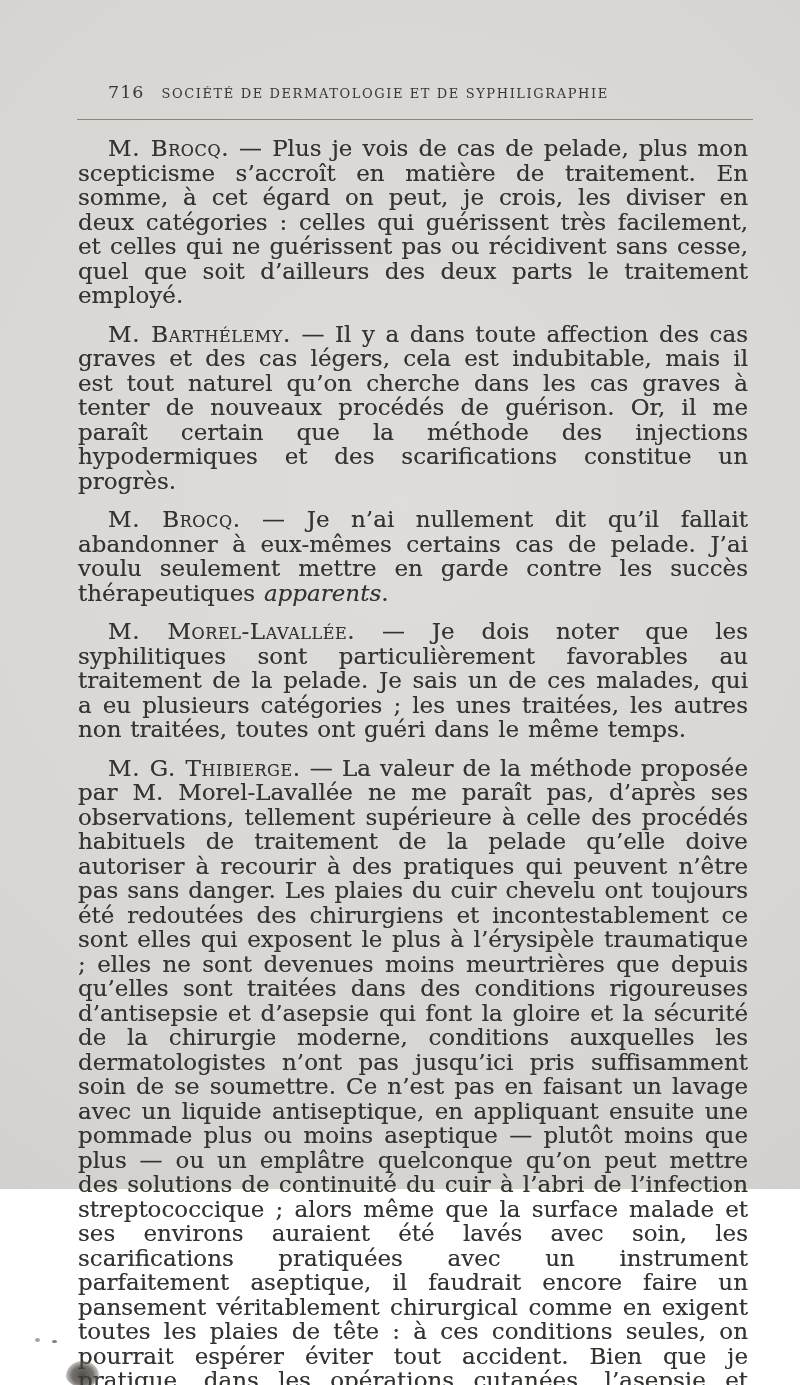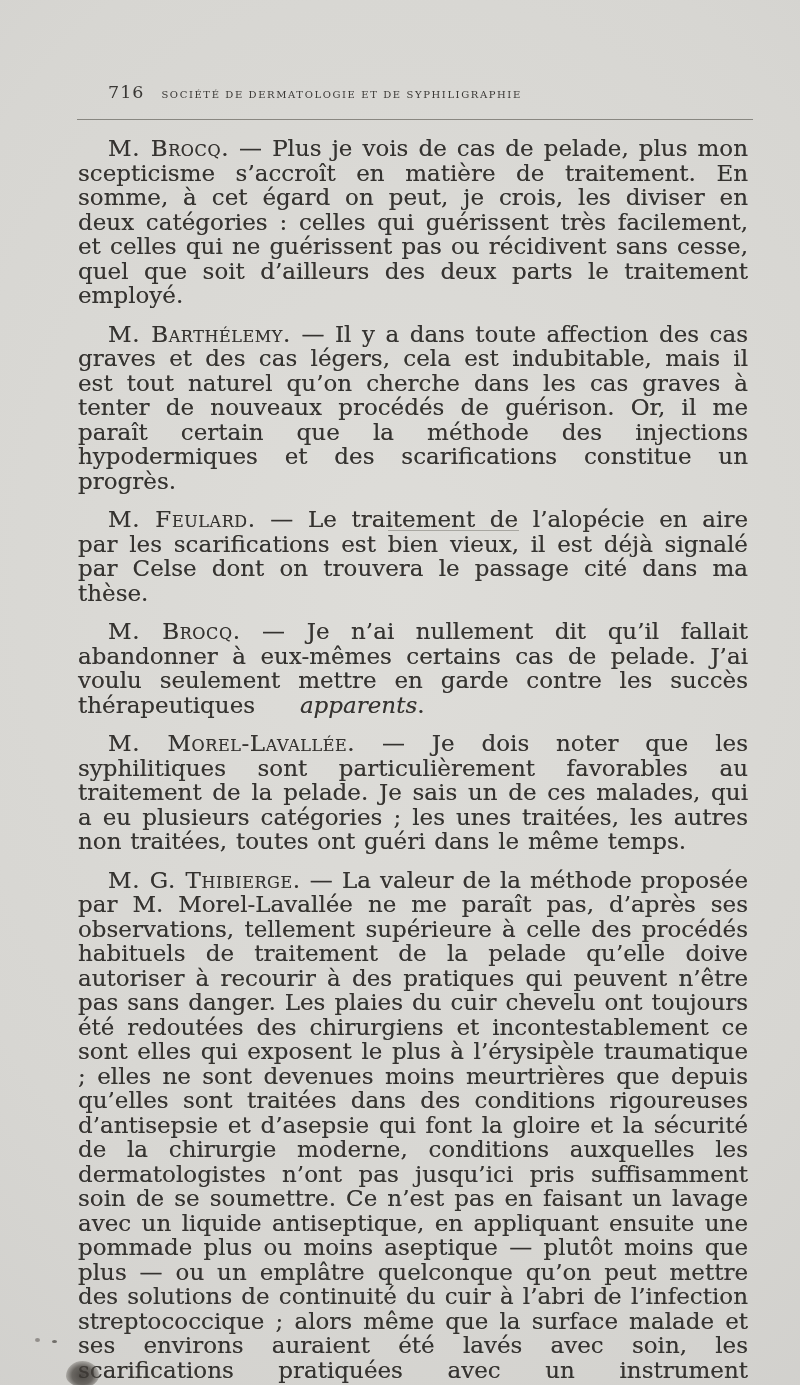--- a/index.html
+++ b/index.html
@@ -3,21 +3,21 @@
 <meta charset="utf-8">
 <style>
   html, body { margin: 0; padding: 0; }
   body {
     width: 800px; height: 1385px;
     font-family: "DejaVu Serif", "Liberation Serif", serif;
     overflow: hidden;
   }
   .page {
     position: relative;
-    width: 800px; height: 1385px;
+    width: 800px; height: 1189px;
     background:
       radial-gradient(ellipse 120% 90% at 50% 42%,
         rgba(222,221,217,1) 0%,
         rgba(215,214,210,1) 55%,
         rgba(204,203,200,1) 100%);
     color: #343230;
   }
   .header {
     position: absolute;
     left: 78px; top: 82px;
@@ -27,21 +27,21 @@
     white-space: nowrap;
   }
   .page-number {
     margin-left: 30px;
     font-size: 17.5px;
     letter-spacing: 1px;
     color: #393734;
   }
   .journal-title {
     margin-left: 17px;
-    font-size: 10px;
+    font-size: 13px;
     letter-spacing: 1.6px;
     color: #393734;
   }
   .header-rule {
     position: absolute;
     left: 77px; top: 119px;
     width: 676px; height: 0;
     border-top: 1.2px solid rgba(110,108,102,0.75);
   }
   .content {
@@ -56,21 +56,21 @@
     text-shadow: 0 0 0.5px rgba(52,50,46,0.55);
   }
   .para {
     margin: 0 0 14px 0;
     text-indent: 30px;
   }
   .speaker {
     font-variant: small-caps;
     letter-spacing: 0.6px;
   }
-  .it { font-style: italic; margin-left: 36px; }
+  .it { font-style: italic; }
   .pen-mark {
     border-top: 1.5px solid rgba(105,101,95,0.45);
   }
   .ink-smudge {
     position: absolute;
     left: 66px; top: 1361px;
     width: 33px; height: 26px;
     background: radial-gradient(ellipse at 50% 55%,
       rgba(58,54,50,0.88) 0%,
       rgba(70,66,61,0.75) 45%,
@@ -97,21 +97,20 @@
   <div class="header">
     <span class="page-number">716</span>
     <span class="journal-title">SOCIÉTÉ DE DERMATOLOGIE ET DE SYPHILIGRAPHIE</span>
   </div>
 
   <div class="header-rule"></div>
 
   <div class="content" id="paragraphs">
       <p class="para"><span class="speaker">M. Brocq.</span><span> — Plus je vois de cas de pelade, plus mon scepticisme s’accroît en matière de traitement. En somme, à cet égard on peut, je crois, les diviser en deux catégories : celles qui guérissent très facilement, et celles qui ne guérissent pas ou récidivent sans cesse, quel que soit d’ailleurs des deux parts le traitement employé.</span></p>
       <p class="para"><span class="speaker">M. Barthélemy.</span><span> — Il y a dans toute affection des cas graves et des cas légers, cela est indubitable, mais il est tout naturel qu’on cherche dans les cas graves à tenter de nouveaux procédés de guérison. Or, il me paraît certain que la méthode des injections hypodermiques et des scarifications constitue un progrès.</span></p>
-      <p class="para"><span class="speaker">M. Feulard.</span><span> — Le traitement de l’alopécie en aire par les scarifications est </span><span class="pen-mark">bien vieux,</span><span> il est déjà signalé par Celse dont on trouvera le passage cité dans ma thèse.</span></p>
       <p class="para"><span class="speaker">M. Brocq.</span><span> — Je n’ai nullement dit qu’il fallait abandonner à eux-mêmes certains cas de pelade. J’ai voulu seulement mettre en garde contre les succès thérapeutiques </span><span class="it">apparents</span><span>.</span></p>
       <p class="para"><span class="speaker">M. Morel-Lavallée.</span><span> — Je dois noter que les syphilitiques sont particulièrement favorables au traitement de la pelade. Je sais un de ces malades, qui a eu plusieurs catégories ; les unes traitées, les autres non traitées, toutes ont guéri dans le même temps.</span></p>
       <p class="para"><span class="speaker">M. G. Thibierge.</span><span> — La valeur de la méthode proposée par M. Morel-Lavallée ne me paraît pas, d’après ses observations, tellement supérieure à celle des procédés habituels de traitement de la pelade qu’elle doive autoriser à recourir à des pratiques qui peuvent n’être pas sans danger. Les plaies du cuir chevelu ont toujours été redoutées des chirurgiens et incontestablement ce sont elles qui exposent le plus à l’érysipèle traumatique ; elles ne sont devenues moins meurtrières que depuis qu’elles sont traitées dans des conditions rigoureuses d’antisepsie et d’asepsie qui font la gloire et la sécurité de la chirurgie moderne, conditions auxquelles les dermatologistes n’ont pas jusqu’ici pris suffisamment soin de se soumettre. Ce n’est pas en faisant un lavage avec un liquide antiseptique, en appliquant ensuite une pommade plus ou moins aseptique — plutôt moins que plus — ou un emplâtre quelconque qu’on peut mettre des solutions de continuité du cuir à l’abri de l’infection streptococcique ; alors même que la surface malade et ses environs auraient été lavés avec soin, les scarifications pratiquées avec un instrument parfaitement aseptique, il faudrait encore faire un pansement véritablement chirurgical comme en exigent toutes les plaies de tête : à ces conditions seules, on pourrait espérer éviter tout accident. Bien que je pratique, dans les opérations cutanées, l’asepsie et l’antisepsie avec beaucoup plus de rigueur que la très grande majorité des dermatologistes, j’avoue que je ne croirais pas pouvoir appliquer ce traitement à des plaques récentes et peu étendues de pelade</span></p>
     </div>
 
   <div class="ink-smudge"></div>
   <div class="ink-dot-1"></div>
   <div class="ink-dot-2"></div>
 
 </div>

